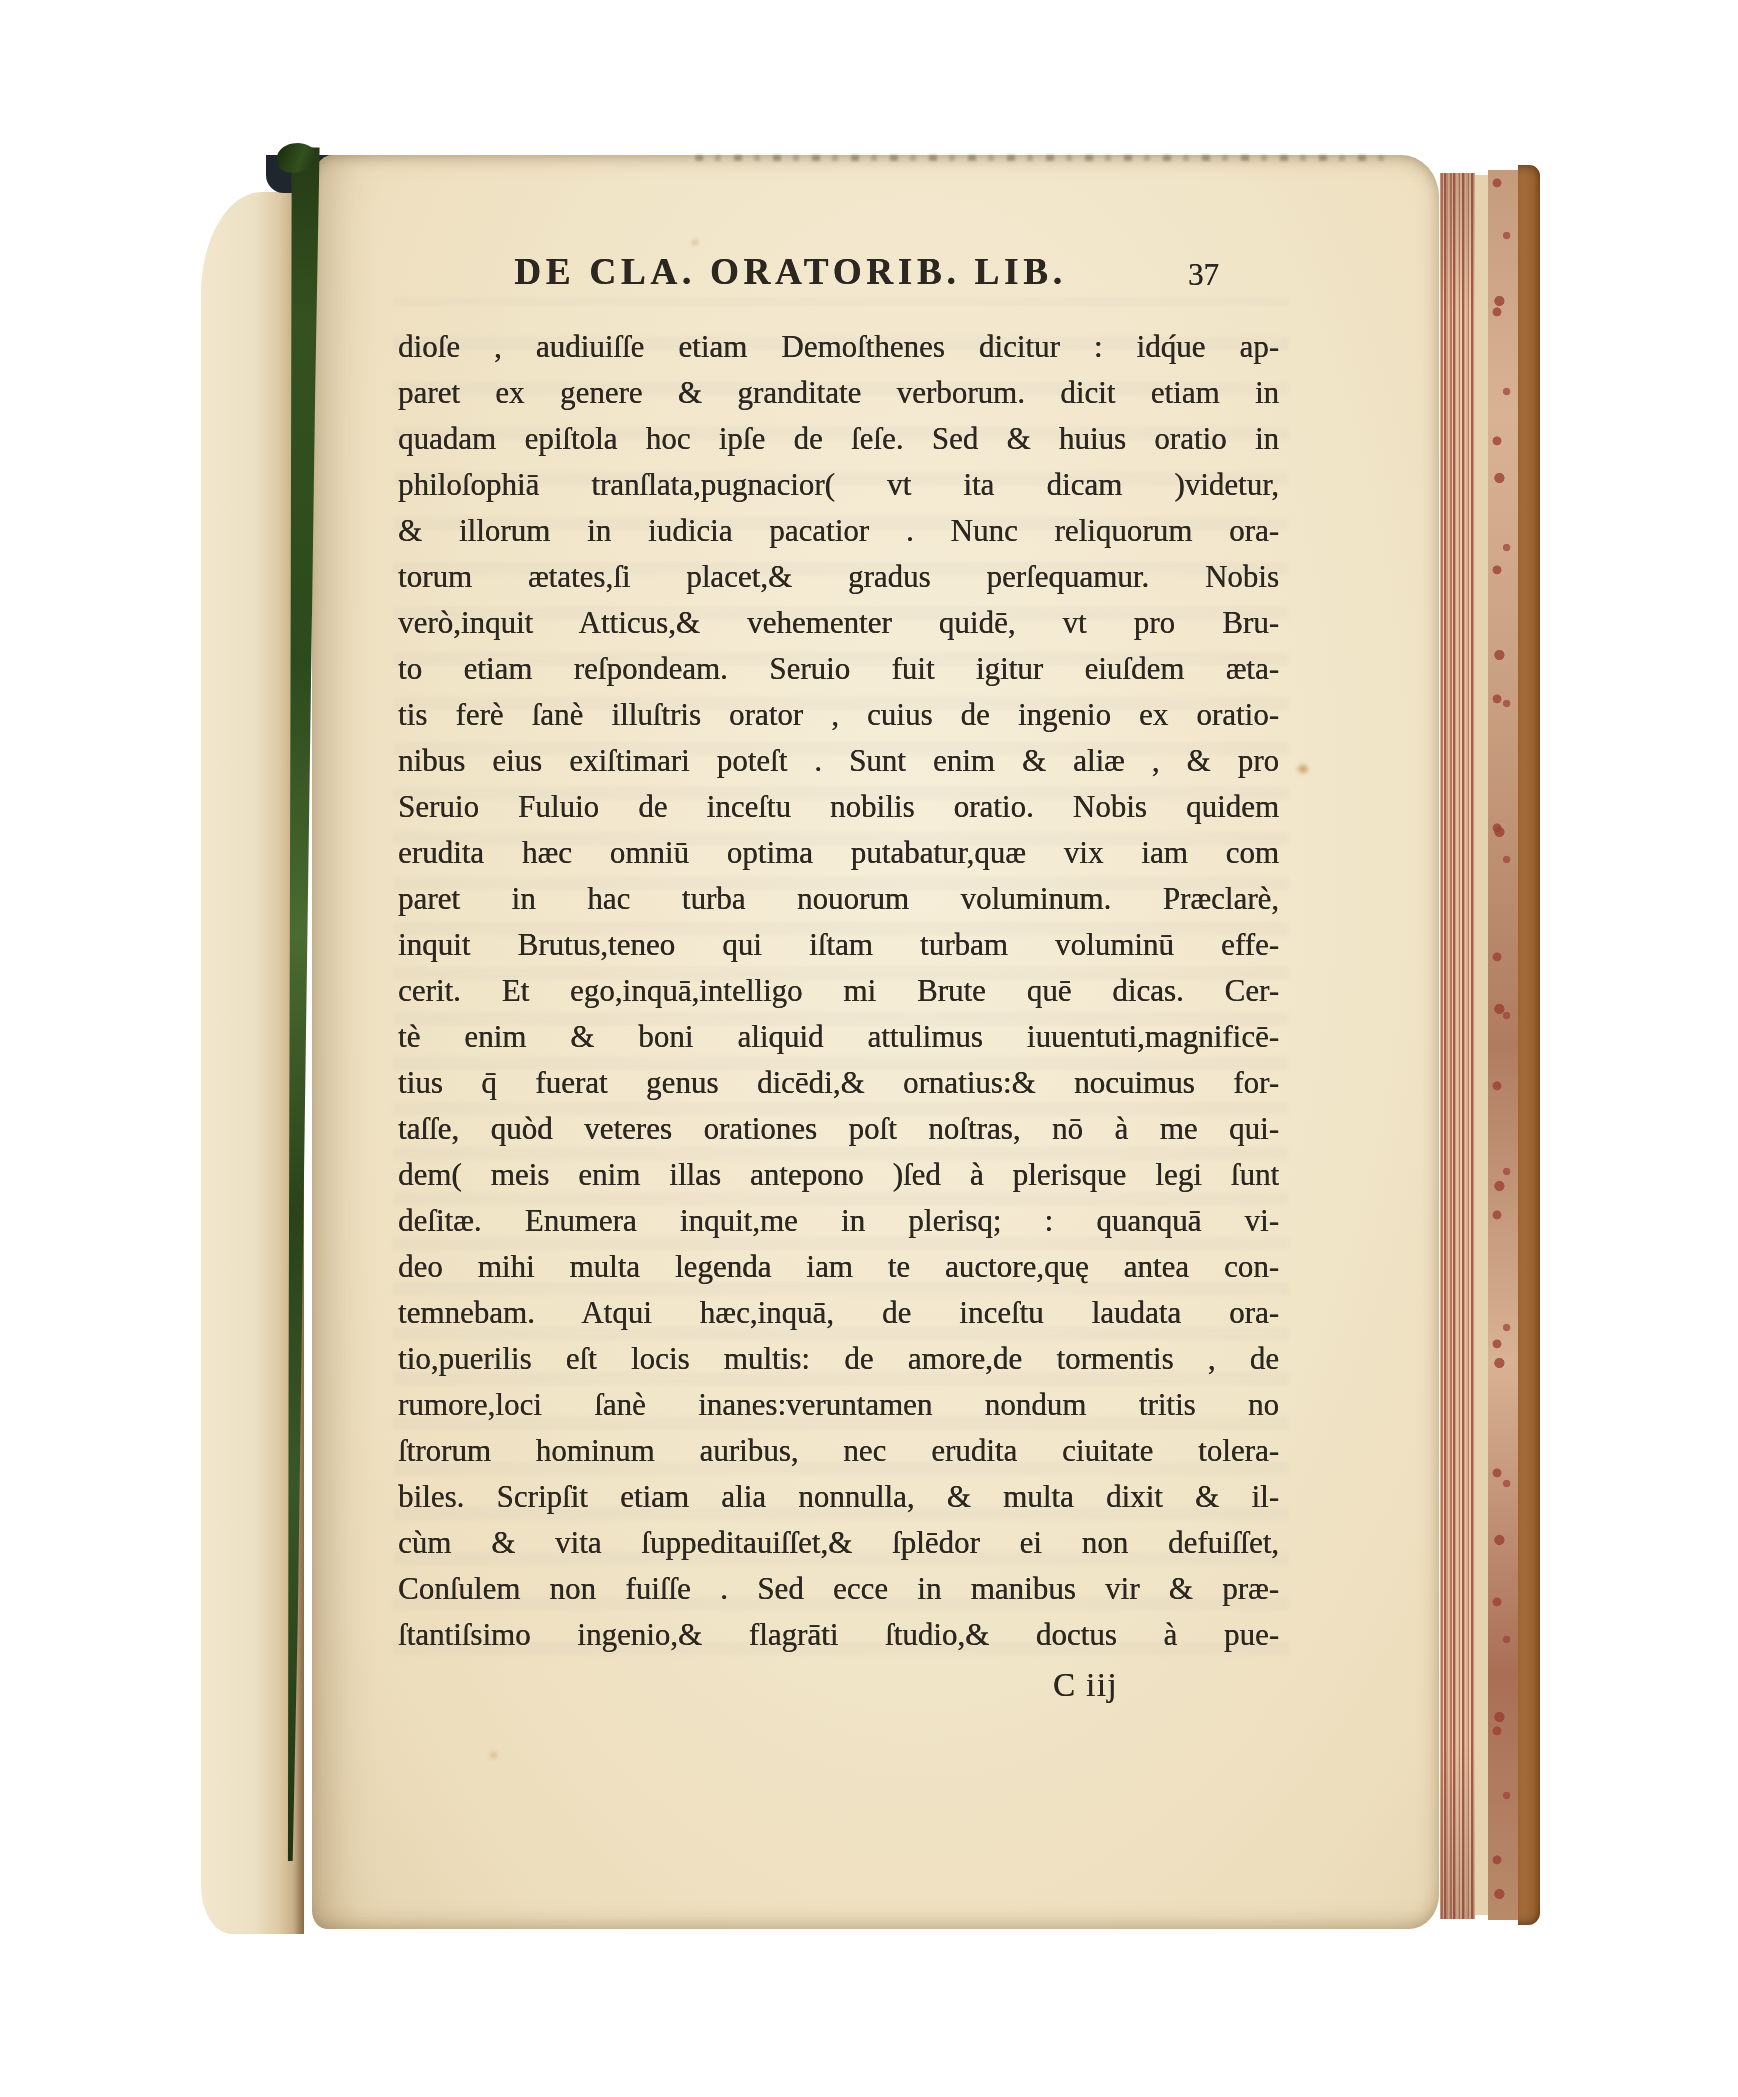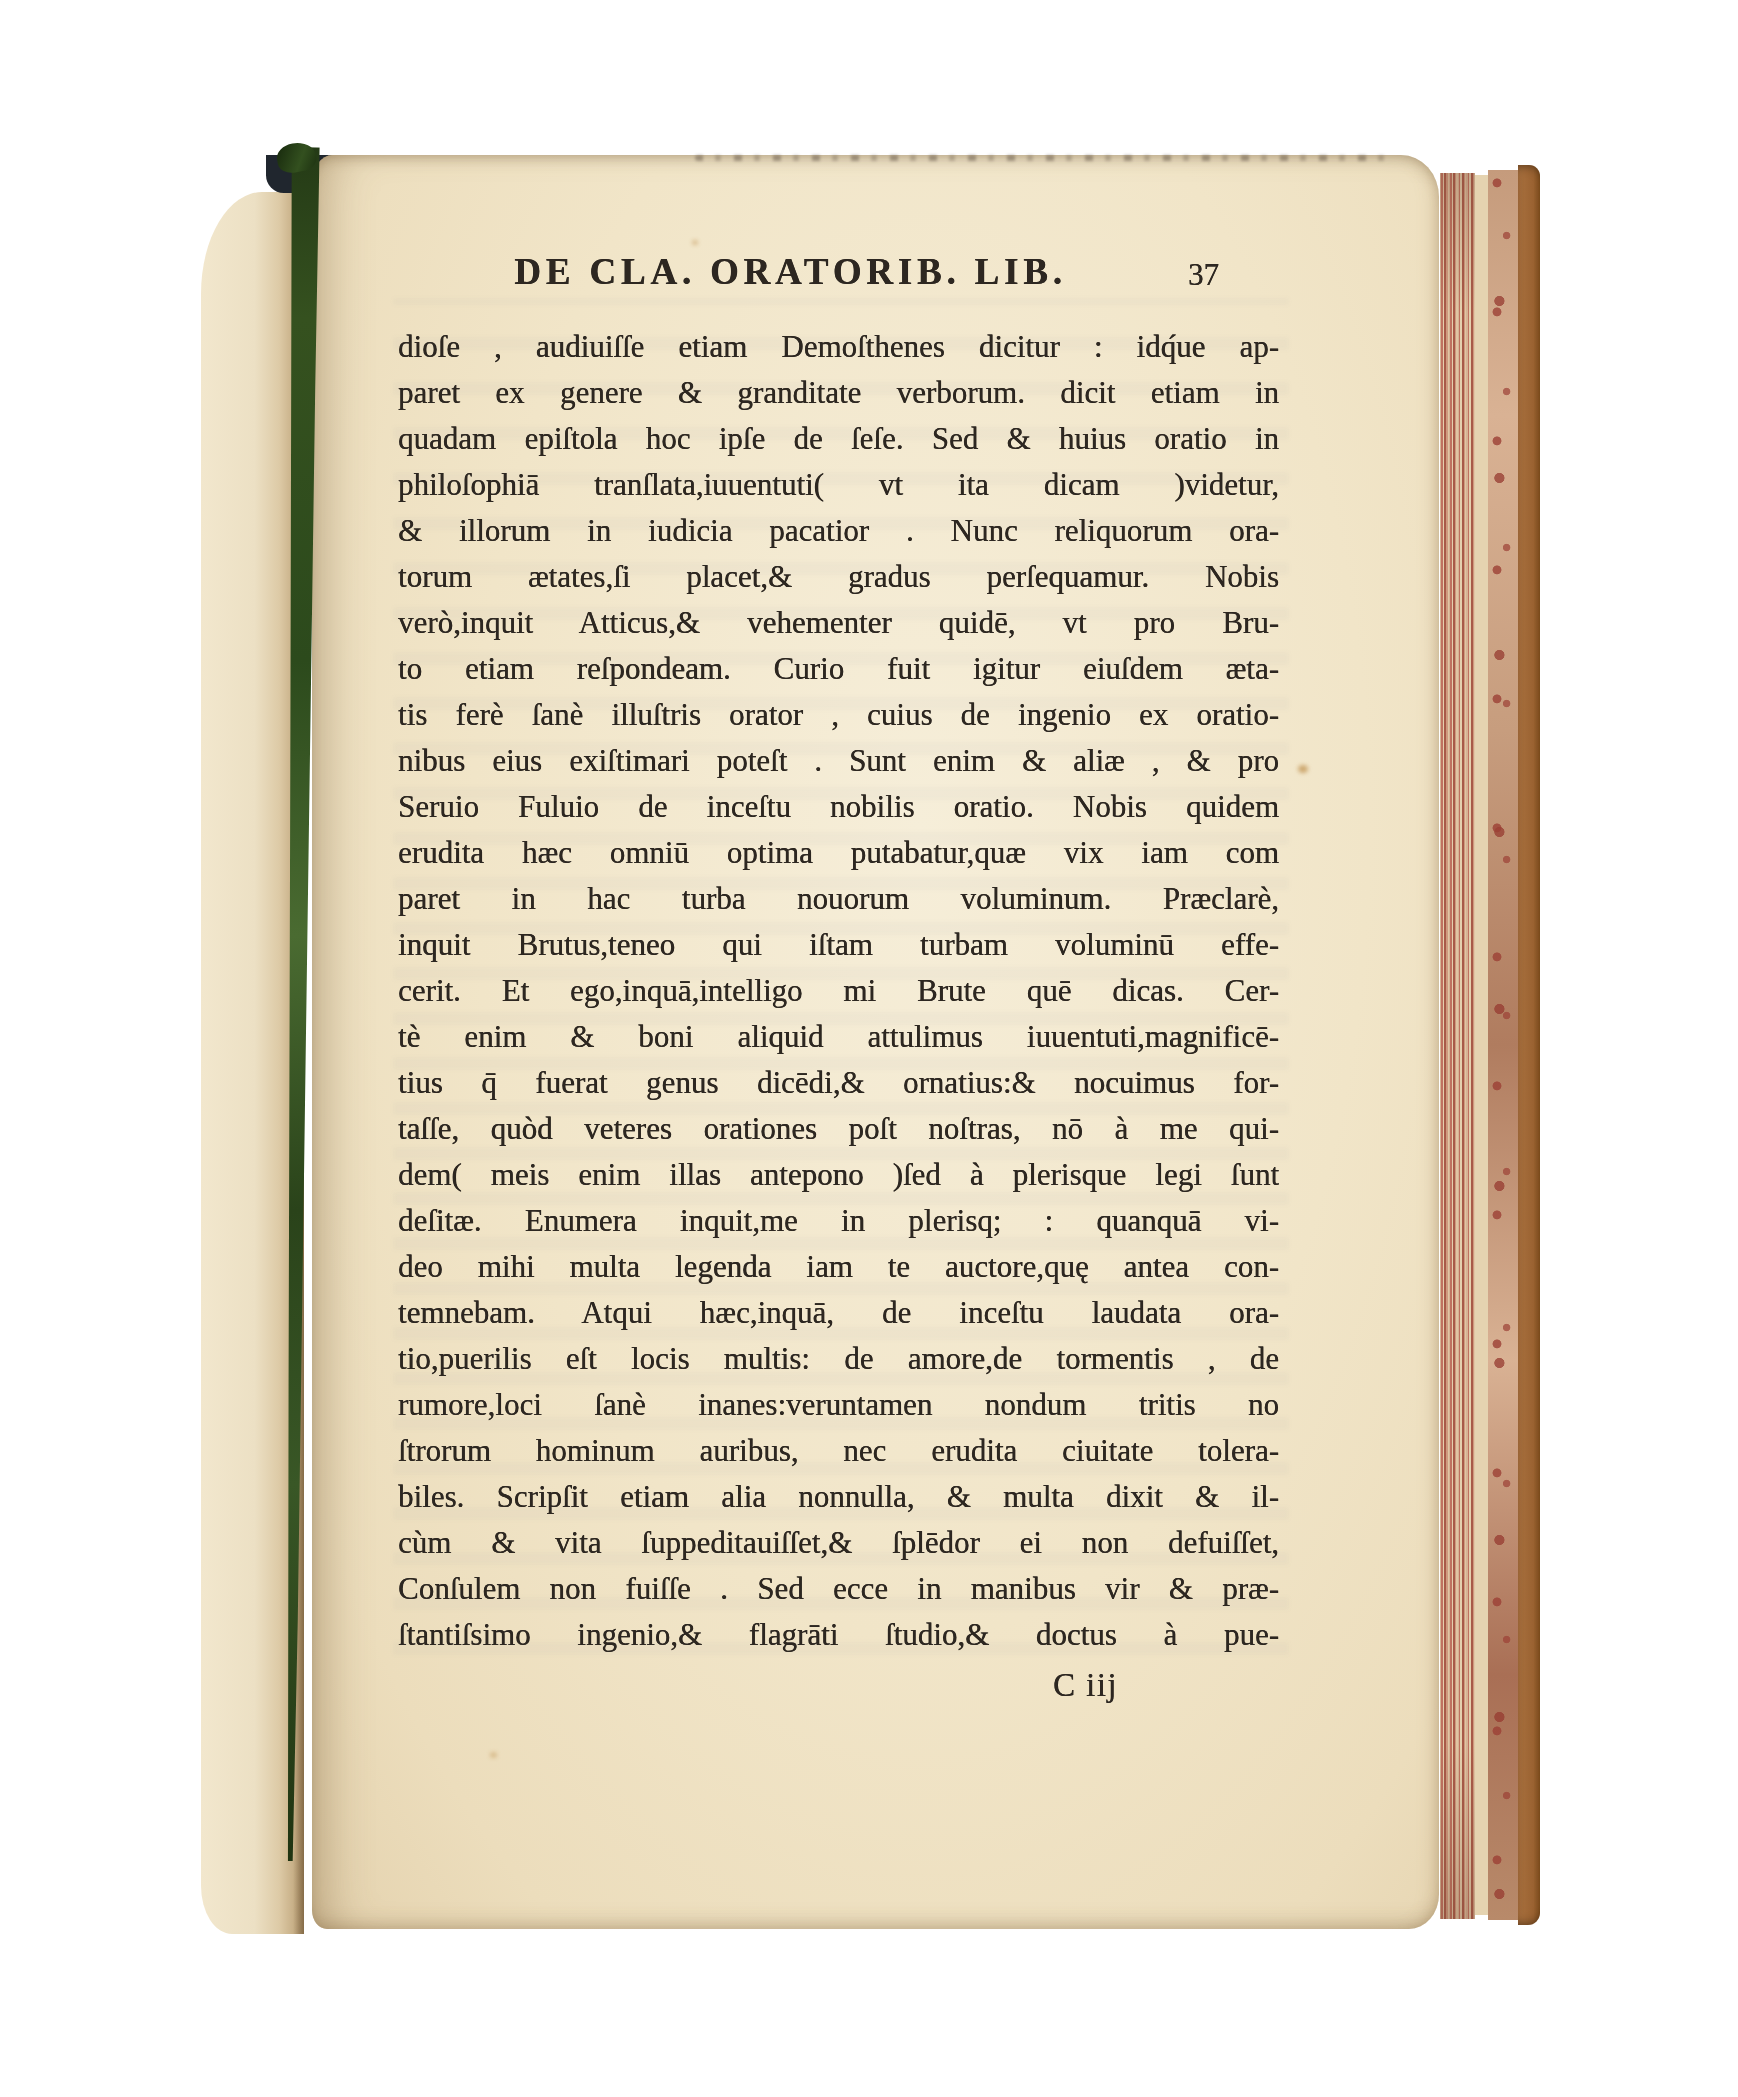--- a/index.html
+++ b/index.html
@@ -109,25 +109,25 @@
     <div class="textblock">
       <div class="header">
         <span class="title">DE CLA. ORATORIB. LIB.</span>
         <span class="pagenum">37</span>
       </div>
       <div class="body">
 
       <div class="line">dioſe , audiuiſſe etiam Demoſthenes dicitur : idq́ue ap-</div>
           <div class="line">paret ex genere &amp; granditate verborum. dicit etiam in</div>
           <div class="line">quadam epiſtola hoc ipſe de ſeſe. Sed &amp; huius oratio in</div>
-          <div class="line">philoſophiā tranſlata,iuuentuti( vt ita dicam )videtur,</div>
+          <div class="line">philoſophiā tranſlata,pugnacior( vt ita dicam )videtur,</div>
           <div class="line">&amp; illorum in iudicia pacatior .  Nunc reliquorum ora-</div>
           <div class="line">torum ætates,ſi placet,&amp; gradus perſequamur.  Nobis</div>
           <div class="line">verò,inquit Atticus,&amp; vehementer quidē, vt pro Bru-</div>
-          <div class="line">to etiam reſpondeam.   Curio fuit igitur eiuſdem æta-</div>
+          <div class="line">to etiam reſpondeam.   Seruio fuit igitur eiuſdem æta-</div>
           <div class="line">tis ferè ſanè illuſtris orator , cuius de ingenio ex oratio-</div>
           <div class="line">nibus eius exiſtimari poteſt .  Sunt enim &amp; aliæ , &amp; pro</div>
           <div class="line">Seruio Fuluio de inceſtu nobilis oratio.  Nobis quidem</div>
           <div class="line">erudita hæc omniū optima putabatur,quæ vix iam com</div>
           <div class="line">paret in hac turba  nouorum voluminum.   Præclarè,</div>
           <div class="line">inquit Brutus,teneo qui iſtam turbam  voluminū effe-</div>
           <div class="line">cerit.   Et ego,inquā,intelligo mi Brute quē dicas. Cer-</div>
           <div class="line">tè enim &amp; boni aliquid attulimus iuuentuti,magnificē-</div>
           <div class="line">tius q̄ fuerat genus dicēdi,&amp; ornatius:&amp; nocuimus for-</div>
           <div class="line">taſſe, quòd veteres orationes poſt noſtras, nō à me qui-</div>

